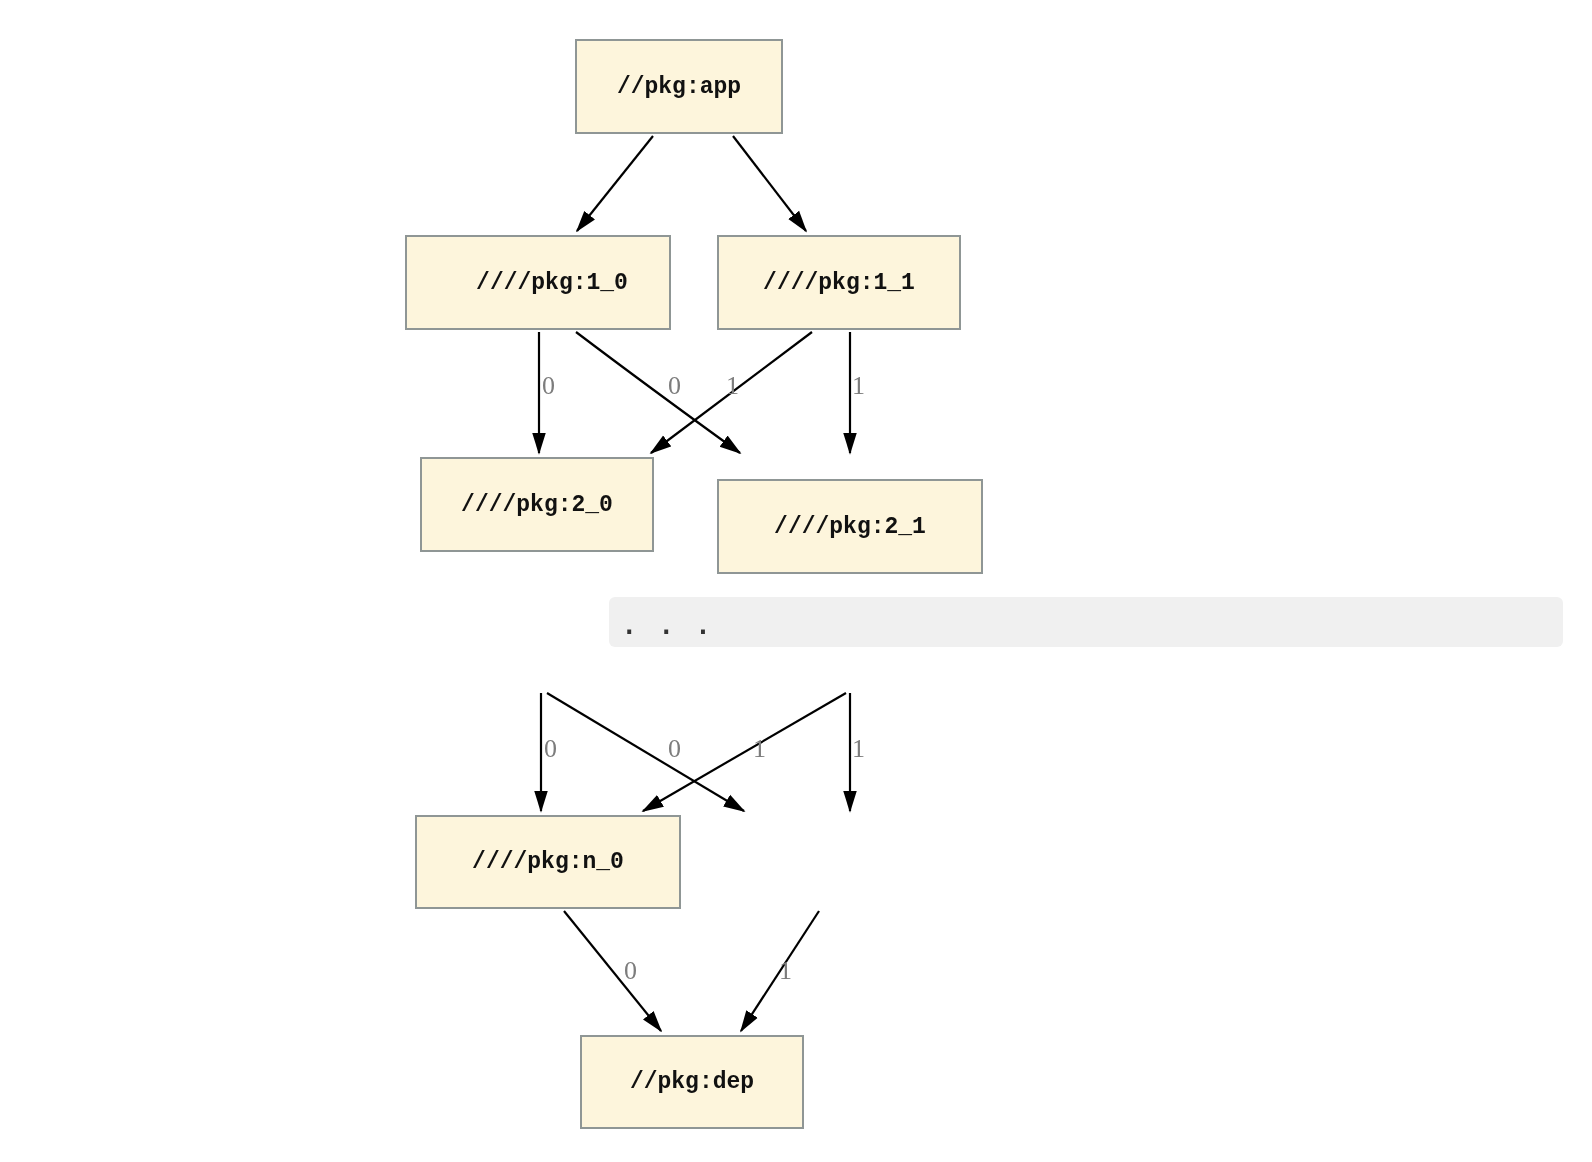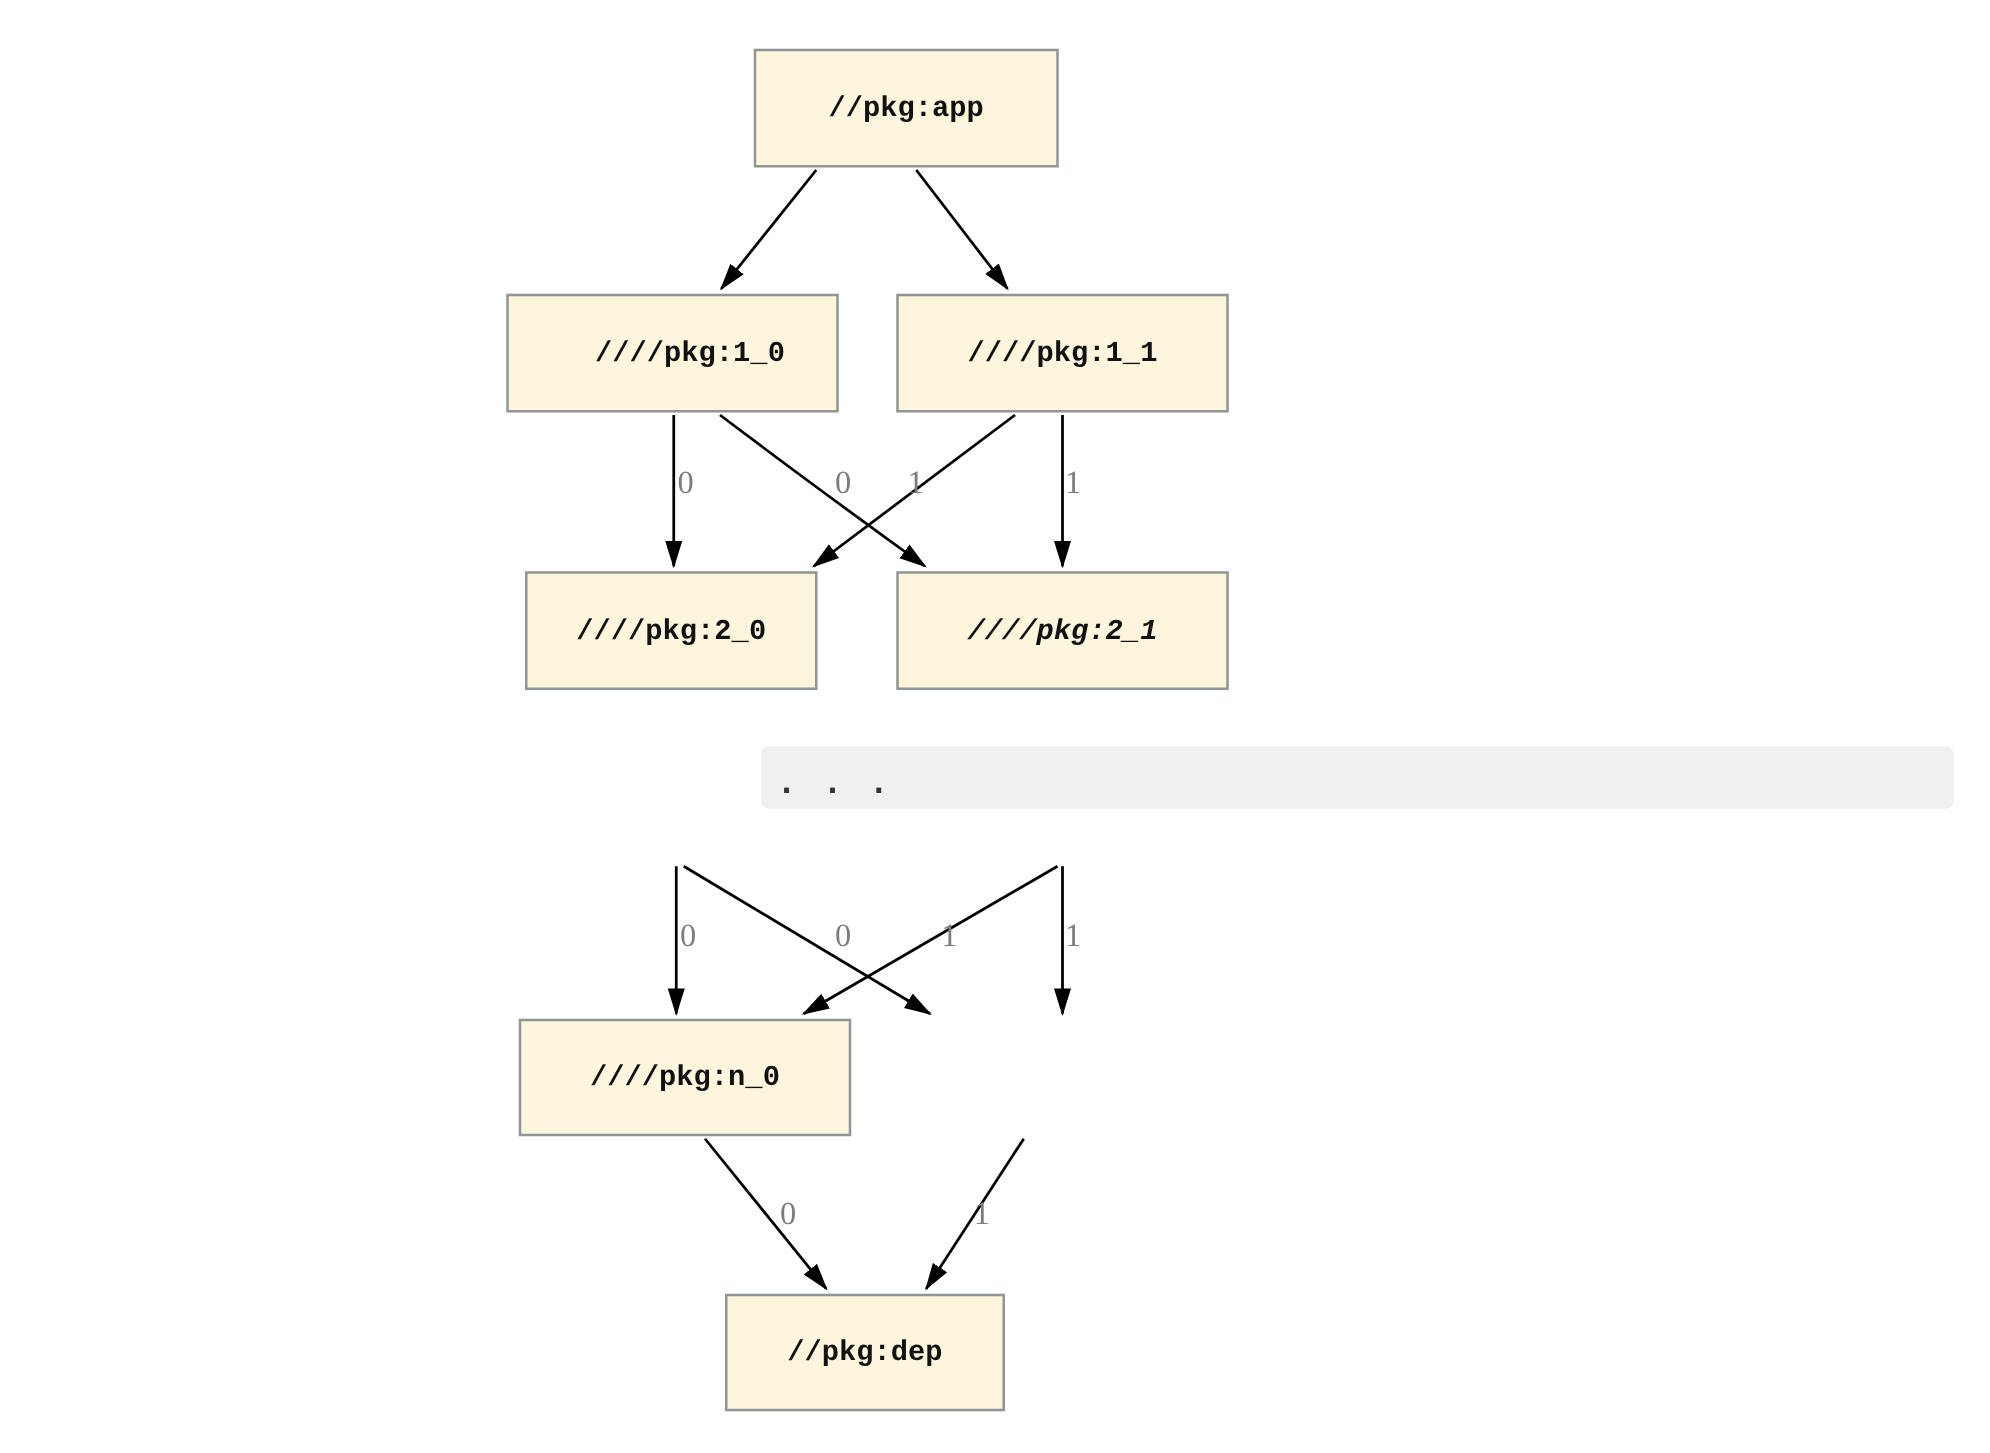--- a/index.html
+++ b/index.html
@@ -38,25 +38,25 @@
     border: 2px solid var(--node-border);
     display: flex;
     align-items: center;
     justify-content: center;
     font-family: "Liberation Mono", "DejaVu Sans Mono", monospace;
     font-weight: bold;
     font-size: 23px;
     color: #111111;
     white-space: nowrap;
   }
-  .node-app  { left: 575px; top: 39px;   width: 244px; height: 95px; margin-left: 28px; }
+  .node-app  { left: 575px; top: 39px;   width: 208px; height: 95px; }
   .node-1-0  { left: 405px; top: 235px;  width: 266px; height: 95px; padding-left: 28px; }
-  .node-1-1  { left: 717px; top: 235px;  width: 266px; height: 95px; }
+  .node-1-1  { left: 717px; top: 235px;  width: 244px; height: 95px; }
   .node-2-0  { left: 420px; top: 457px;  width: 234px; height: 95px; }
-  .node-2-1  { left: 717px; top: 457px;  width: 266px; height: 95px; font-style: italic; }
+  .node-2-1  { left: 717px; top: 479px;  width: 266px; height: 95px; }
   .node-n-0  { left: 405px; top: 815px;  width: 266px; height: 94px; margin-left: 10px; }
   .node-n-1  { left: 717px; top: 815px;  width: 266px; height: 94px; }
   .node-dep  { left: 580px; top: 1035px; width: 224px; height: 94px; }
   .elabel {
     position: absolute;
     font-family: "Liberation Serif", "DejaVu Serif", serif;
     font-size: 26px;
     line-height: 26px;
     color: var(--edge-label);
     white-space: nowrap;

